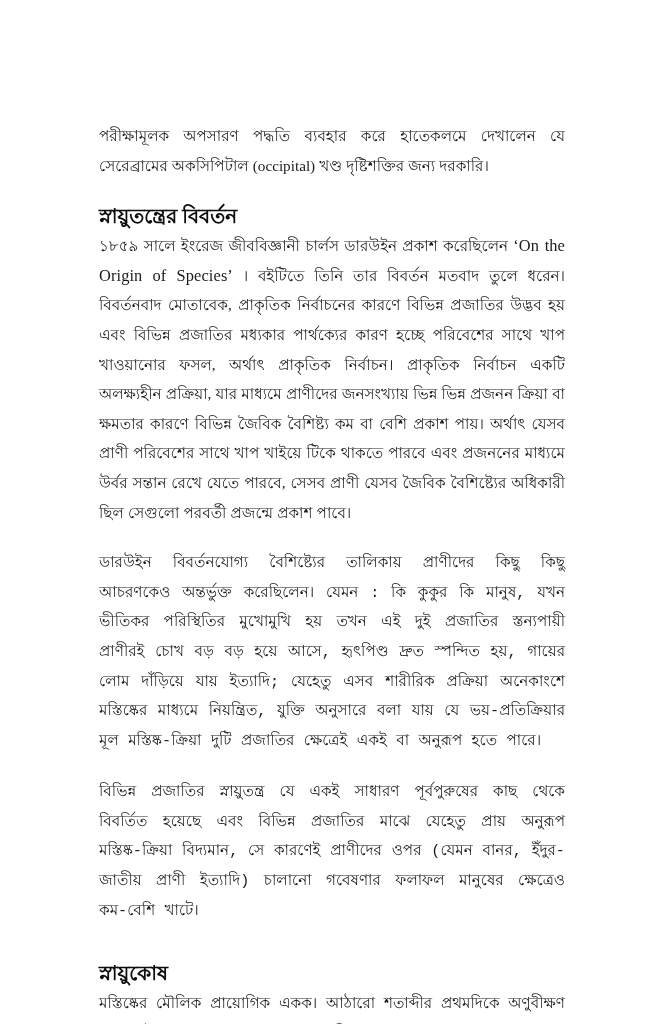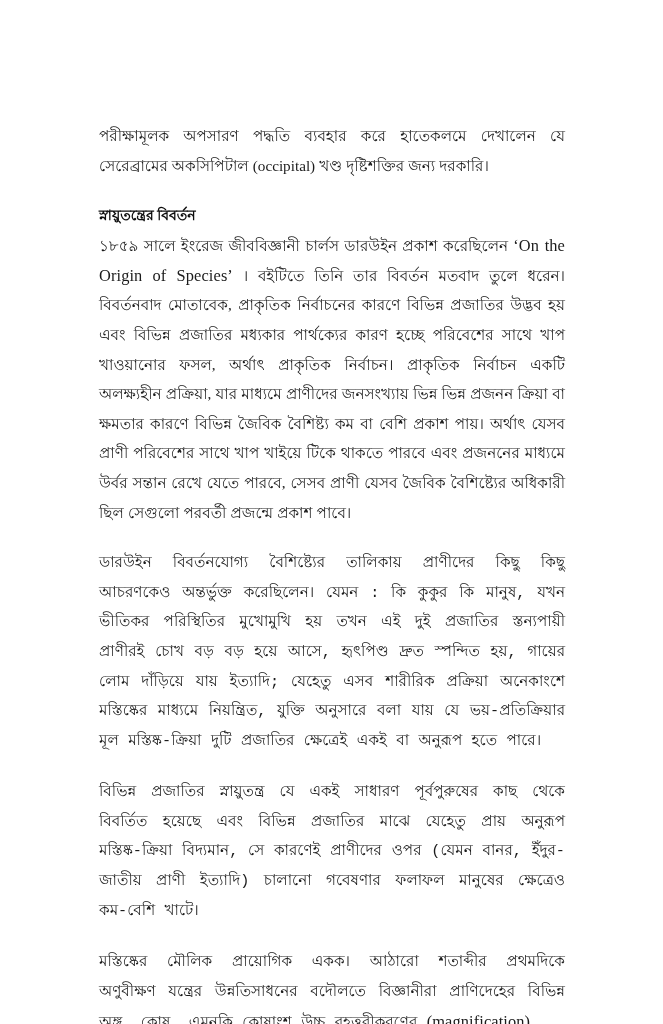--- a/index.html
+++ b/index.html
@@ -43,21 +43,21 @@
   .para:last-child { }
 
   .para + .para {
     margin-top: 22px;
     font-family: Liberation Mono, monospace;
   }
 
   
   .heading {
     font-family: "Liberation Serif", "DejaVu Serif", serif;
-    font-size: 14px;
+    font-size: 20px;
     line-height: 26px;
     font-weight: bold;
     color: #0d0d0d;
     text-align: left;
     margin: 0;
   }
 
   .gap-before-heading { margin-top: 23px; }
   .gap-after-heading  { margin-top: 2px; }
   .gap-large          { margin-top: 34px; }
@@ -92,19 +92,20 @@
     <p class="para">পরীক্ষামূলক অপসারণ পদ্ধতি ব্যবহার করে হাতেকলমে দেখালেন যে সেরেব্রামের অকসিপিটাল (occipital) খণ্ড দৃষ্টিশক্তির জন্য দরকারি।</p>
 
     <h2 class="heading gap-before-heading">স্নায়ুতন্ত্রের বিবর্তন</h2>
 
     <p class="para gap-after-heading"><span>১৮৫৯ সালে ইংরেজ জীববিজ্ঞানী চার্লস ডারউইন প্রকাশ করেছিলেন </span><span class="latin">‘On the Origin of Species’</span><span> । বইটিতে তিনি তার বিবর্তন মতবাদ তুলে ধরেন। বিবর্তনবাদ মোতাবেক, প্রাকৃতিক নির্বাচনের কারণে বিভিন্ন প্রজাতির উদ্ভব হয় এবং বিভিন্ন প্রজাতির মধ্যকার পার্থক্যের কারণ হচ্ছে পরিবেশের সাথে খাপ খাওয়ানোর ফসল, অর্থাৎ প্রাকৃতিক নির্বাচন। প্রাকৃতিক নির্বাচন একটি অলক্ষ্যহীন প্রক্রিয়া, যার মাধ্যমে প্রাণীদের জনসংখ্যায় ভিন্ন ভিন্ন প্রজনন ক্রিয়া বা ক্ষমতার কারণে বিভিন্ন জৈবিক বৈশিষ্ট্য কম বা বেশি প্রকাশ পায়। অর্থাৎ যেসব প্রাণী পরিবেশের সাথে খাপ খাইয়ে টিকে থাকতে পারবে এবং প্রজননের মাধ্যমে উর্বর সন্তান রেখে যেতে পারবে, সেসব প্রাণী যেসব জৈবিক বৈশিষ্ট্যের অধিকারী ছিল সেগুলো পরবর্তী প্রজন্মে প্রকাশ পাবে।</span></p>
 
     <p class="para">ডারউইন বিবর্তনযোগ্য বৈশিষ্ট্যের তালিকায় প্রাণীদের কিছু কিছু আচরণকেও অন্তর্ভুক্ত করেছিলেন। যেমন : কি কুকুর কি মানুষ, যখন ভীতিকর পরিস্থিতির মুখোমুখি হয় তখন এই দুই প্রজাতির স্তন্যপায়ী প্রাণীরই চোখ বড় বড় হয়ে আসে, হৃৎপিণ্ড দ্রুত স্পন্দিত হয়, গায়ের লোম দাঁড়িয়ে যায় ইত্যাদি; যেহেতু এসব শারীরিক প্রক্রিয়া অনেকাংশে মস্তিষ্কের মাধ্যমে নিয়ন্ত্রিত, যুক্তি অনুসারে বলা যায় যে ভয়-প্রতিক্রিয়ার মূল মস্তিষ্ক-ক্রিয়া দুটি প্রজাতির ক্ষেত্রেই একই বা অনুরূপ হতে পারে।</p>
 
     <p class="para">বিভিন্ন প্রজাতির স্নায়ুতন্ত্র যে একই সাধারণ পূর্বপুরুষের কাছ থেকে বিবর্তিত হয়েছে এবং বিভিন্ন প্রজাতির মাঝে যেহেতু প্রায় অনুরূপ মস্তিষ্ক-ক্রিয়া বিদ্যমান, সে কারণেই প্রাণীদের ওপর (যেমন বানর, ইঁদুর-জাতীয় প্রাণী ইত্যাদি) চালানো গবেষণার ফলাফল মানুষের ক্ষেত্রেও কম-বেশি খাটে।</p>
 
+    <h2 class="heading gap-large">স্নায়ুকোষ</h2>
 
     <p class="para gap-after-heading"><span>মস্তিষ্কের মৌলিক প্রায়োগিক একক। আঠারো শতাব্দীর প্রথমদিকে অণুবীক্ষণ যন্ত্রের উন্নতিসাধনের বদৌলতে বিজ্ঞানীরা প্রাণিদেহের বিভিন্ন অঙ্গ, কোষ, এমনকি কোষাংশ উচ্চ বৃহত্তরীকরণের </span><span class="latin">(magnification)</span></p>
 
   </div>
 
 
 </div>
 
 </body></html>

